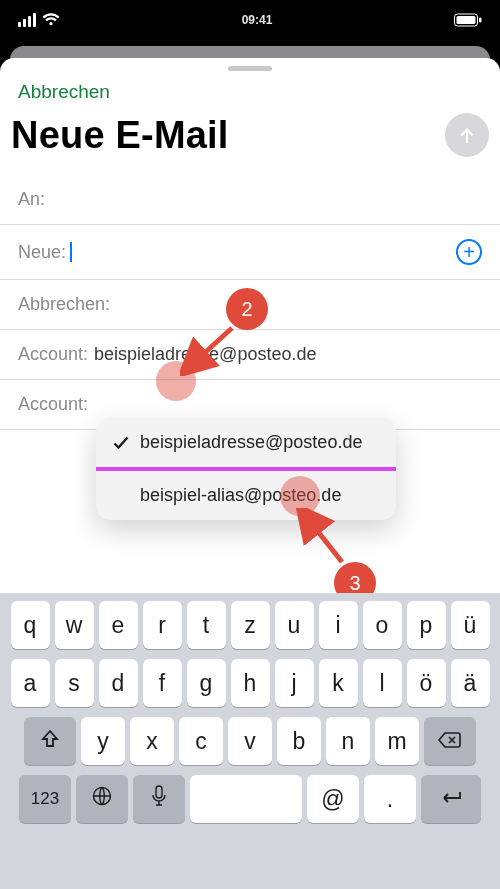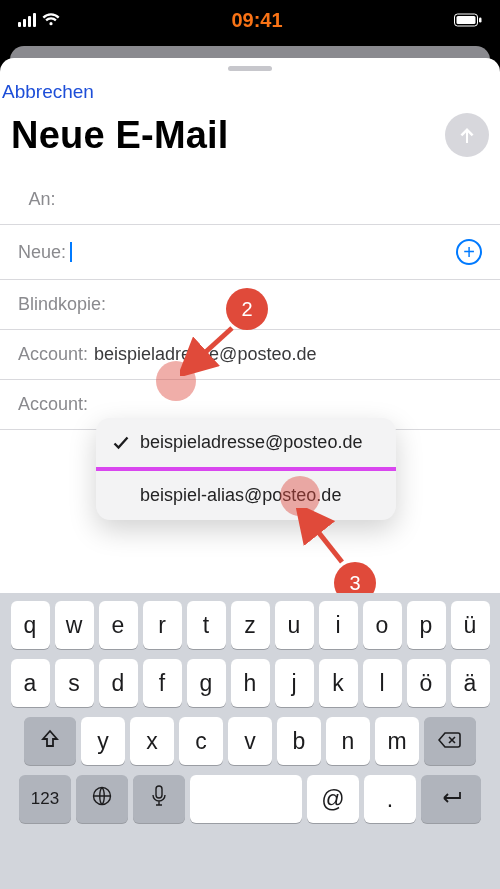--- a/index.html
+++ b/index.html
@@ -1,41 +1,41 @@
 <!DOCTYPE html>
 <html><head>
 <meta charset="utf-8">
 <style>
   * { box-sizing: border-box; margin: 0; padding: 0; }
   html, body { width: 500px; height: 889px; font-family: -apple-system, "Helvetica Neue", Arial, sans-serif; background:#000; }
   .device { width:500px; height:889px; background:#000; position:relative; overflow:hidden; }
 
   
-  .statusbar { height:40px; color:#f97316; display:flex; align-items:center; justify-content:space-between; padding:12px 18px; font-size:20px; font-weight:600; }
+  .statusbar { height:40px; color:#e5e5e5; display:flex; align-items:center; justify-content:space-between; padding:12px 18px; font-size:12px; font-weight:600; }
   .sb-left, .sb-right { display:flex; align-items:center; gap:6px; }
   .signal { display:flex; align-items:flex-end; gap:2px; }
   .signal span { width:3px; background:#fff; display:block; border-radius:1px;}
   .signal span:nth-child(1){height:5px}.signal span:nth-child(2){height:8px}.signal span:nth-child(3){height:11px}.signal span:nth-child(4){height:14px}
   .wifi svg, .batt svg { display:block; }
 
   
   .backcard { position:absolute; top:46px; left:10px; right:10px; height:30px; background:#8a8a8f; border-radius:14px 14px 0 0; }
 
   
   .sheet { position:absolute; top:58px; left:0; right:0; bottom:0; background:#fff; border-radius:14px 14px 0 0; }
   .grabber { width:44px; height:5px; background:#c7c7cc; border-radius:3px; margin:8px auto 0; }
 
-  .cancel { color:#1d4ed8; font-size:19px; padding:10px 2px 4px; display:inline-block; }
+  .cancel { color:#15803d; font-size:19px; padding:10px 18px 4px; display:inline-block; }
 
   .title-row { display:flex; align-items:center; justify-content:space-between; padding:6px 11px 18px; }
   .title { font-size:38px; font-weight:700; letter-spacing:0.2px; }
   .sendbtn { width:44px; height:44px; border-radius:50%; background:#d7d7dc; display:flex; align-items:center; justify-content:center; }
   .sendbtn svg { display:block; }
 
-  .field { display:flex; align-items:center; border-bottom:1px solid #d9d9dd; padding:14px 18px; font-size:18px; color:#3a3a3c;text-align:center; }
+  .field { display:flex; align-items:center; border-bottom:1px solid #d9d9dd; padding:14px 18px; font-size:18px; color:#3a3a3c; }
   .flabel { color:#8a8a8e; min-width:48px; }
   .fval { margin-left:6px; color:#3a3a3c; }
   .cursor { display:inline-block; width:1.5px; height:20px; background:#007aff; margin-left:4px; vertical-align:middle; }
   .addcontact { margin-left:auto; width:26px; height:26px; border:2px solid #007aff; border-radius:50%; display:flex; align-items:center; justify-content:center; color:#007aff; font-size:20px; line-height:1; }
 
   
   .menu { position:absolute; left:96px; top:360px; width:300px; background:#f3f3f4; border-radius:14px; box-shadow:0 10px 28px rgba(0,0,0,0.18); overflow:hidden; }
   .menu-item { display:flex; align-items:center; gap:10px; padding:14px 16px; font-size:18px; color:#232324; }
   .menu-item + .menu-item { border-top:4px solid #d946ef; }
   .check { width:18px; display:flex; justify-content:center; }
@@ -112,21 +112,21 @@
 
     <div class="field">
       <span class="flabel">Neue:</span>
       <span class="cursor"></span>
       <span class="addcontact">
         <span>+</span>
       </span>
     </div>
 
     <div class="field">
-      <span class="flabel">Blindkopie:</span>
+      <span class="flabel">Abbrechen:</span>
     </div>
 
     <div class="field">
       <span class="flabel" style="min-width:auto">Account:</span>
       <span class="fval">beispieladresse@posteo.de</span>
     </div>
 
     <div class="field">
       <span class="flabel">Account:</span>
     </div>

